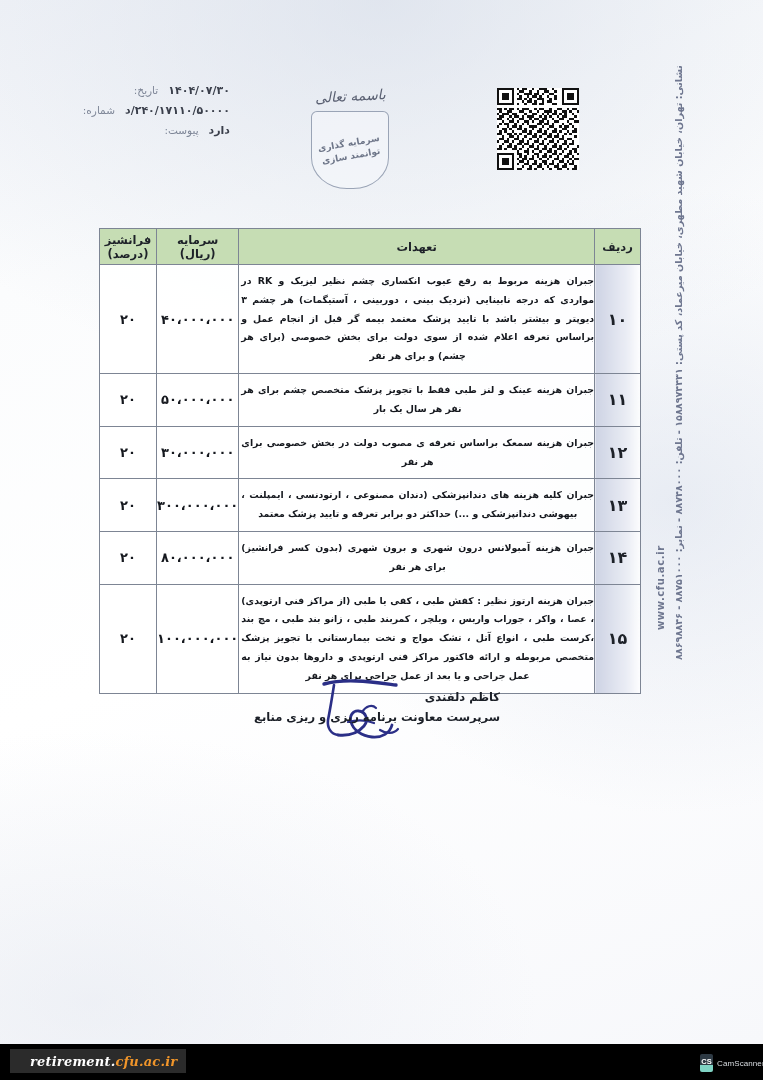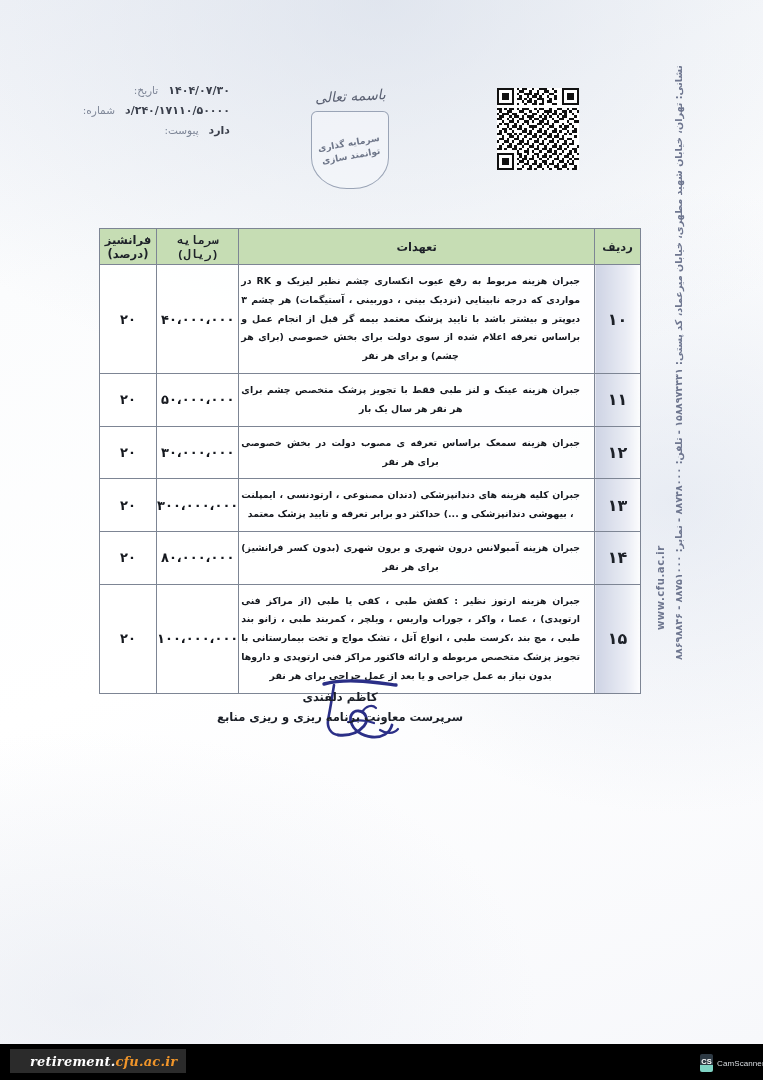--- a/index.html
+++ b/index.html
@@ -165,54 +165,53 @@
   #obligations-table thead th {
     background: #c6ddb4;
     height: 36px;
     font-size: 11.5px;
     font-weight: 700;
     color: #1d2128;
     padding: 2px 4px;
   }
   .col-radif   { width: 46px; margin-top: 27px;  }
   .col-taahod  { width: 356px; }
-  .col-sarmaye { width: 72px; font-family: Liberation Mono, monospace;  }
+  .col-sarmaye { width: 72px;  }
   .col-franchise { width: 57px; }
 
   td.cell-radif {
     text-align: center;
     font-size: 16px;
     font-weight: 700;
     color: #1d2128;
     background: linear-gradient(90deg, rgba(166,176,206,.55), rgba(190,198,222,.30) 70%, rgba(255,255,255,0));
   }
   td.cell-taahod {
     text-align: justify;
     text-align-last: center;
     font-size: 9.4px;
     line-height: 2.0;
     color: #15181e;
-    padding: 7px 14px 7px 2px;
+    padding: 7px 0 7px 2px;
     font-weight: 600;
   }
   td.cell-sarmaye, td.cell-franchise {
     text-align: center;
     font-size: 13px;
     color: #15181e;
     font-weight: 600;
     letter-spacing: .3px;
   }
 
   
   #signature-block {
     position: absolute;
     left: 180px;
     top: 690px;
     width: 320px;
-    text-align: center;
     direction: rtl;
   }
   #signature-ink {
     position: absolute;
     left: 96px;
     top: -14px;
     width: 170px;
     height: 78px;
     pointer-events: none;
   }

